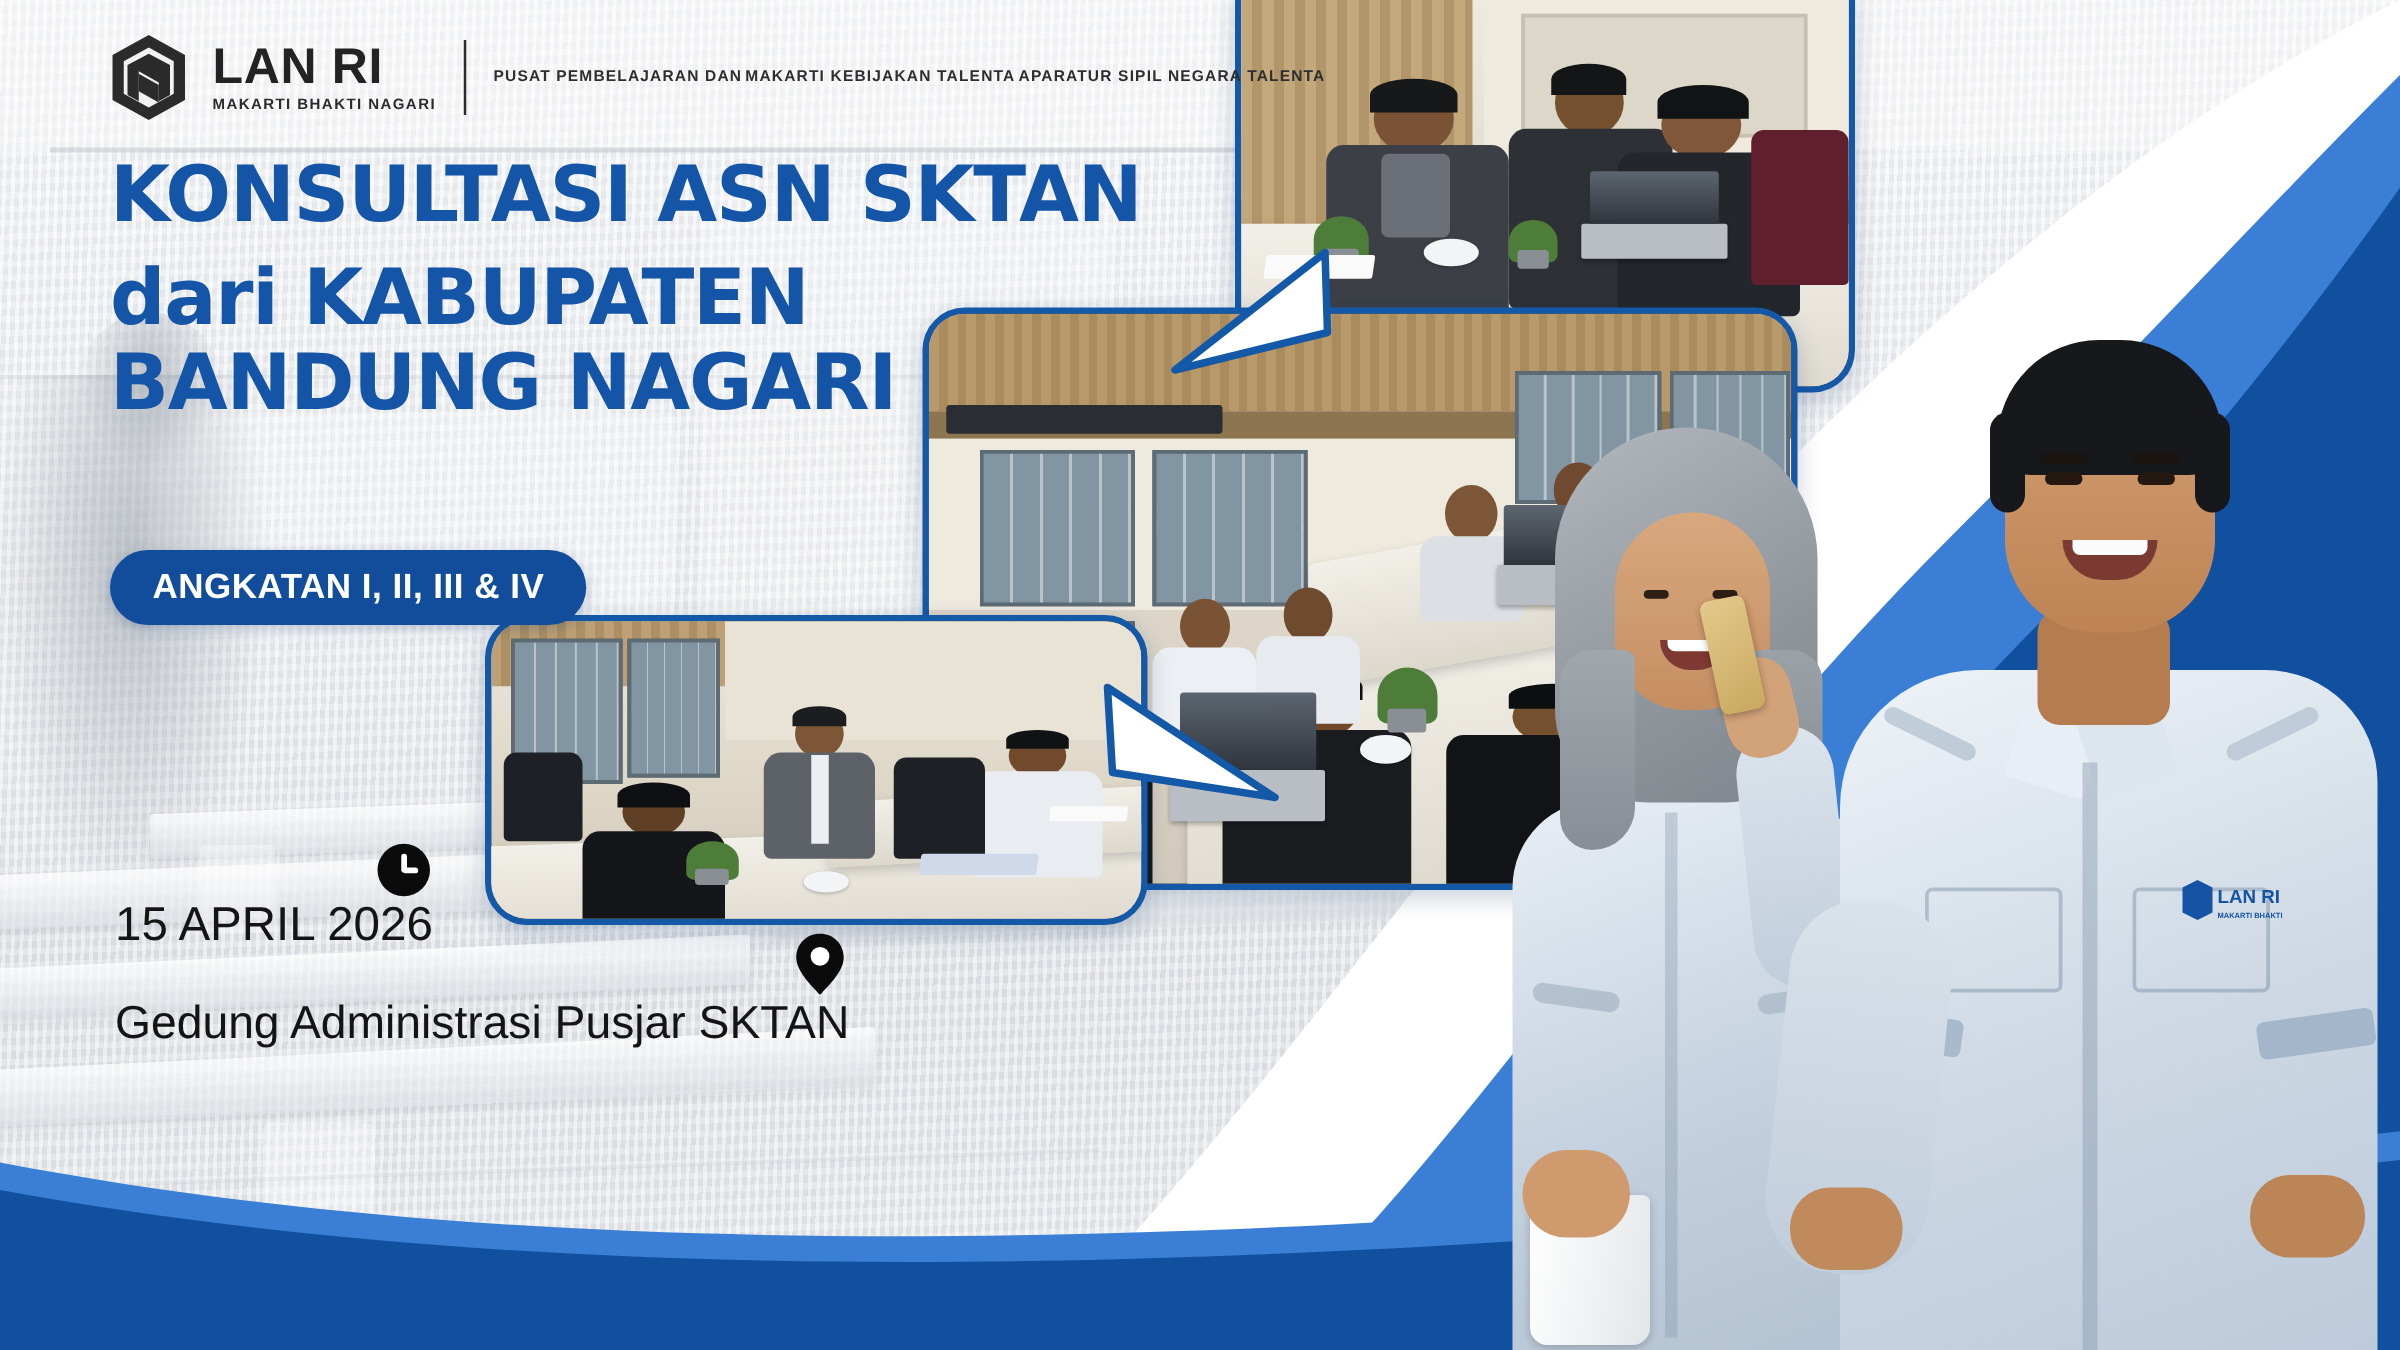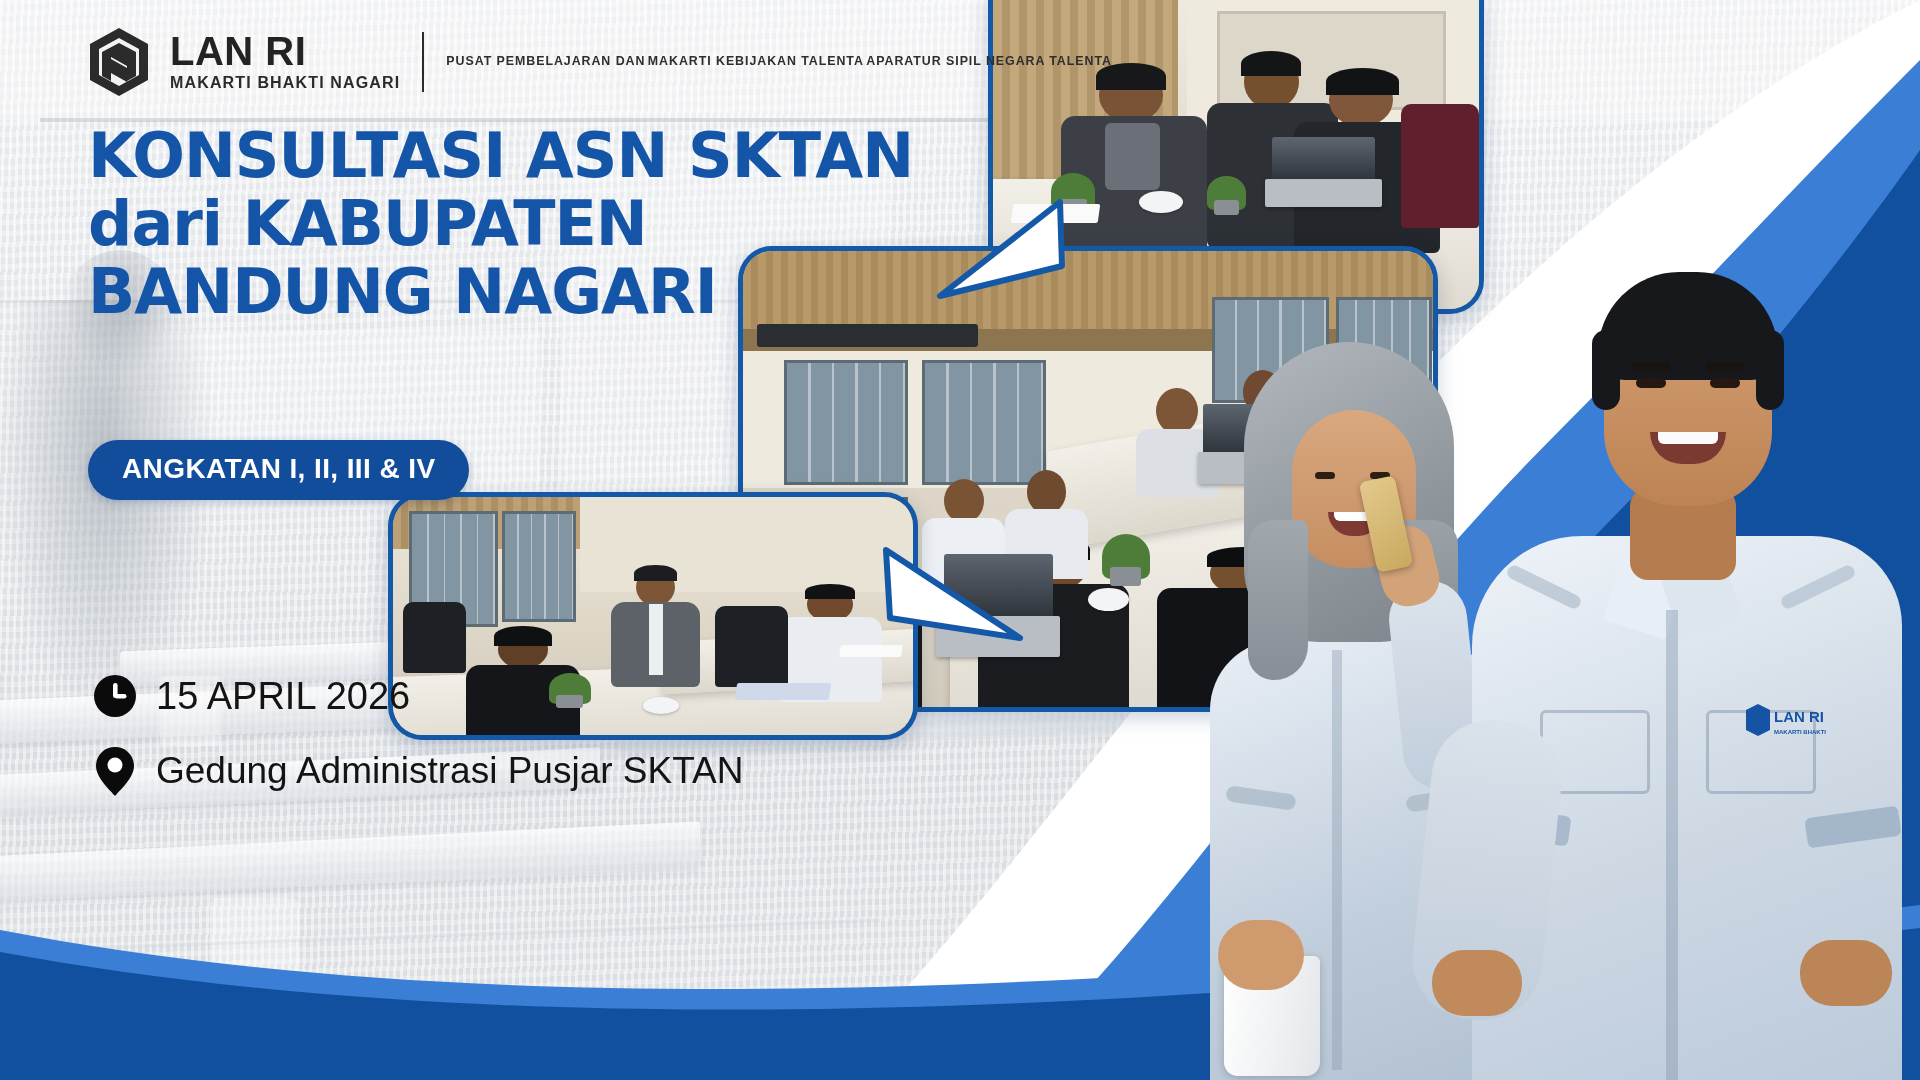--- a/index.html
+++ b/index.html
@@ -24,41 +24,41 @@
 
   
   .wave{position:absolute;}
   svg{display:block;}
 
   
   .logo-row{position:absolute;left:86px;top:26px;display:flex;align-items:center;gap:18px;z-index:40;}
   .logo-mark{width:66px;height:72px;flex:none;}
   .logo-words{display:flex;flex-direction:column;justify-content:center;}
   .logo-lanri{font-size:40px;font-weight:bold;letter-spacing:.5px;color:#232323;line-height:.98;}
-  .logo-sub{font-size:16px;font-weight:bold;letter-spacing:1.15px;color:#2b2b2b;margin-top:3px;}
+  .logo-sub{font-size:12px;font-weight:bold;letter-spacing:1.15px;color:#2b2b2b;margin-top:3px;}
   .logo-div{width:2px;height:60px;background:#2b2b2b;margin:0 4px;flex:none;}
   .tagline{display:flex;flex-direction:row;gap:2.5px;}
   .tagline div{font-size:12.4px;font-weight:bold;letter-spacing:.95px;color:#2e2e2e;line-height:1.28;}
 
   
   .headline{position:absolute;left:88px;top:126px;z-index:40;}
   .headline div{font-family:"DejaVu Sans","Liberation Sans",sans-serif;font-weight:bold;
                 color:#1455a8;letter-spacing:-1px;line-height:.98;white-space:nowrap;}
   .h1{font-size:62px;}
-  .h2{font-size:62px;margin-top:7px;}
+  .h2{font-size:62px;margin-top:21px;}
   .h2 .lc{text-transform:none;}
   .h3{font-size:62px;margin-top:7px;}
 
   
   .badge{position:absolute;left:88px;top:440px;z-index:40;background:#124d9c;color:#fff;
          border-radius:32px;padding:13px 34px 15px 34px;font-size:28px;font-weight:bold;
          letter-spacing:.4px;box-shadow:0 3px 10px rgba(12,50,110,.25);}
 
   
-  .info{position:absolute;left:92px;z-index:40;display:flex;align-items:center;gap:18px;color:#111;}
+  .info{position:absolute;left:92px;z-index:40;display:flex;align-items:flex-end;color:#111;flex-direction:column;}
   .info-date{top:673px;}
   .info-loc{top:745px;}
   .info .glyph{flex:none;display:flex;align-items:center;justify-content:center;}
   .info .txt{font-size:38px;font-weight:500;letter-spacing:0px;color:#141414;}
   .info-loc .txt{font-size:37px;}
 
   
   .card{position:absolute;border:5px solid #1458a8;overflow:hidden;z-index:30;
         box-shadow:0 6px 20px rgba(20,50,95,.22);background:#2a2f36;}
   .card .ph{position:absolute;inset:0;}

